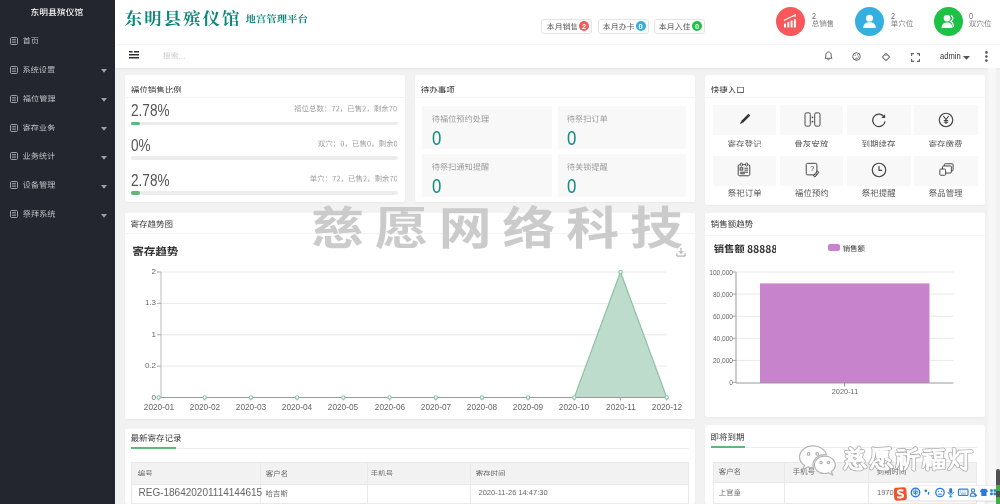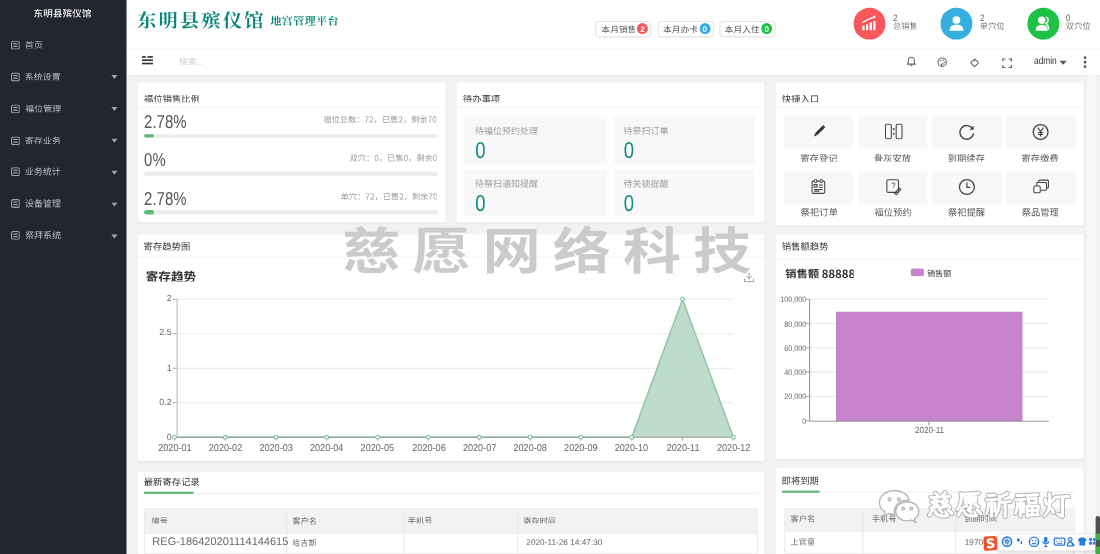--- a/index.html
+++ b/index.html
@@ -424,21 +424,21 @@
         <circle cx="218.3" cy="161.5" r="1.7" fill="#fff" stroke="#8ac2a4" stroke-width="1.1"></circle>
         <circle cx="264.5" cy="161.5" r="1.7" fill="#fff" stroke="#8ac2a4" stroke-width="1.1"></circle>
         <circle cx="310.7" cy="161.5" r="1.7" fill="#fff" stroke="#8ac2a4" stroke-width="1.1"></circle>
         <circle cx="356.9" cy="161.5" r="1.7" fill="#fff" stroke="#8ac2a4" stroke-width="1.1"></circle>
         <circle cx="403.1" cy="161.5" r="1.7" fill="#fff" stroke="#8ac2a4" stroke-width="1.1"></circle>
         <circle cx="449.3" cy="161.5" r="1.7" fill="#fff" stroke="#8ac2a4" stroke-width="1.1"></circle>
         <circle cx="495.5" cy="36.0" r="1.7" fill="#fff" stroke="#8ac2a4" stroke-width="1.1"></circle>
         <circle cx="541.7" cy="161.5" r="1.7" fill="#fff" stroke="#8ac2a4" stroke-width="1.1"></circle>
       </svg></div>
 <div style="position:absolute;left:156.0px;top:268.0px;font-family:'Liberation Sans',sans-serif;font-weight:400;font-size:8px;color:#666;line-height:8px;white-space:nowrap;transform:translateX(-100%) scaleX(1.0);transform-origin:right top;">2</div>
-<div style="position:absolute;left:156.0px;top:299.4px;font-family:'Liberation Sans',sans-serif;font-weight:400;font-size:8px;color:#666;line-height:8px;white-space:nowrap;transform:translateX(-100%) scaleX(1.0);transform-origin:right top;">2.5</div>
+<div style="position:absolute;left:156.0px;top:299.4px;font-family:'Liberation Sans',sans-serif;font-weight:400;font-size:8px;color:#666;line-height:8px;white-space:nowrap;transform:translateX(-100%) scaleX(1.0);transform-origin:right top;">1.3</div>
 <div style="position:absolute;left:156.0px;top:330.8px;font-family:'Liberation Sans',sans-serif;font-weight:400;font-size:8px;color:#666;line-height:8px;white-space:nowrap;transform:translateX(-100%) scaleX(1.0);transform-origin:right top;">1</div>
 <div style="position:absolute;left:156.0px;top:362.1px;font-family:'Liberation Sans',sans-serif;font-weight:400;font-size:8px;color:#666;line-height:8px;white-space:nowrap;transform:translateX(-100%) scaleX(1.0);transform-origin:right top;">0.2</div>
 <div style="position:absolute;left:156.0px;top:393.5px;font-family:'Liberation Sans',sans-serif;font-weight:400;font-size:8px;color:#666;line-height:8px;white-space:nowrap;transform:translateX(-100%) scaleX(1.0);transform-origin:right top;">0</div>
 <div style="position:absolute;left:158.5px;top:403.0px;font-family:'Liberation Sans',sans-serif;font-weight:400;font-size:9px;color:#666;line-height:9px;white-space:nowrap;transform:translateX(-50%) scaleX(0.92);transform-origin:center top;">2020-01</div>
 <div style="position:absolute;left:204.7px;top:403.0px;font-family:'Liberation Sans',sans-serif;font-weight:400;font-size:9px;color:#666;line-height:9px;white-space:nowrap;transform:translateX(-50%) scaleX(0.92);transform-origin:center top;">2020-02</div>
 <div style="position:absolute;left:250.9px;top:403.0px;font-family:'Liberation Sans',sans-serif;font-weight:400;font-size:9px;color:#666;line-height:9px;white-space:nowrap;transform:translateX(-50%) scaleX(0.92);transform-origin:center top;">2020-03</div>
 <div style="position:absolute;left:297.1px;top:403.0px;font-family:'Liberation Sans',sans-serif;font-weight:400;font-size:9px;color:#666;line-height:9px;white-space:nowrap;transform:translateX(-50%) scaleX(0.92);transform-origin:center top;">2020-04</div>
 <div style="position:absolute;left:343.3px;top:403.0px;font-family:'Liberation Sans',sans-serif;font-weight:400;font-size:9px;color:#666;line-height:9px;white-space:nowrap;transform:translateX(-50%) scaleX(0.92);transform-origin:center top;">2020-05</div>
 <div style="position:absolute;left:389.5px;top:403.0px;font-family:'Liberation Sans',sans-serif;font-weight:400;font-size:9px;color:#666;line-height:9px;white-space:nowrap;transform:translateX(-50%) scaleX(0.92);transform-origin:center top;">2020-06</div>
 <div style="position:absolute;left:435.7px;top:403.0px;font-family:'Liberation Sans',sans-serif;font-weight:400;font-size:9px;color:#666;line-height:9px;white-space:nowrap;transform:translateX(-50%) scaleX(0.92);transform-origin:center top;">2020-07</div>

